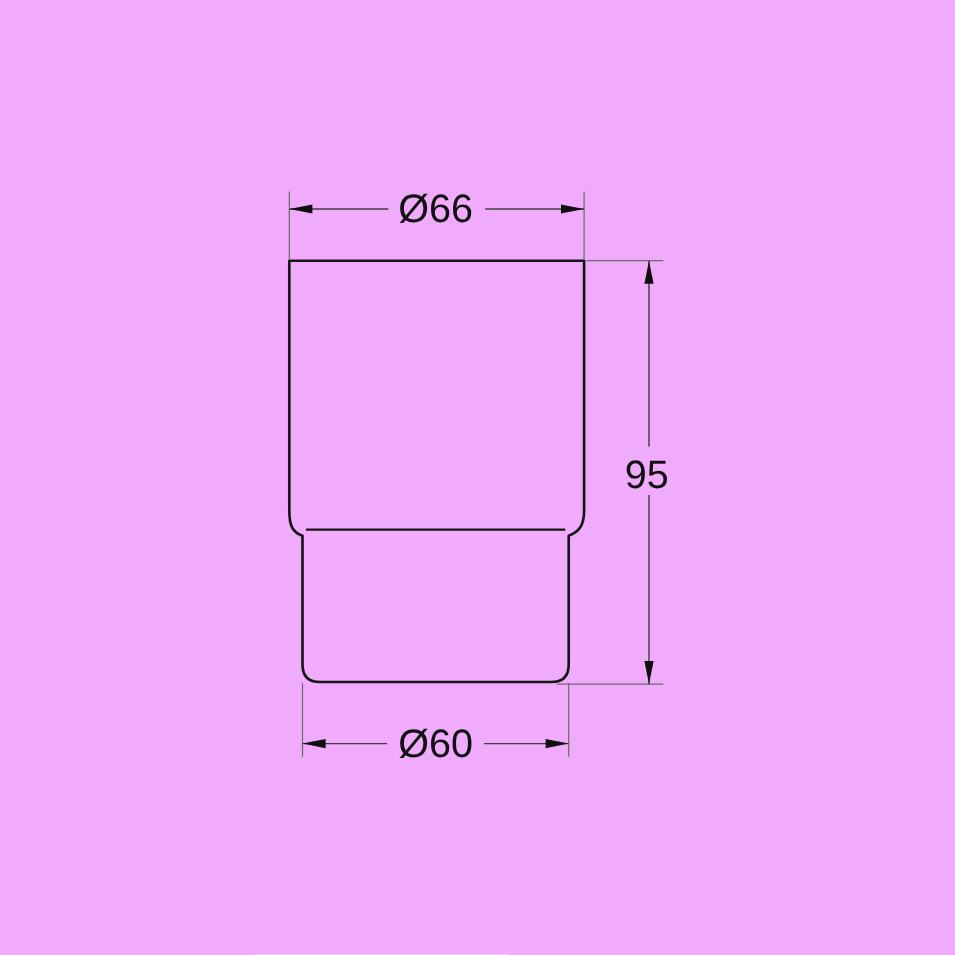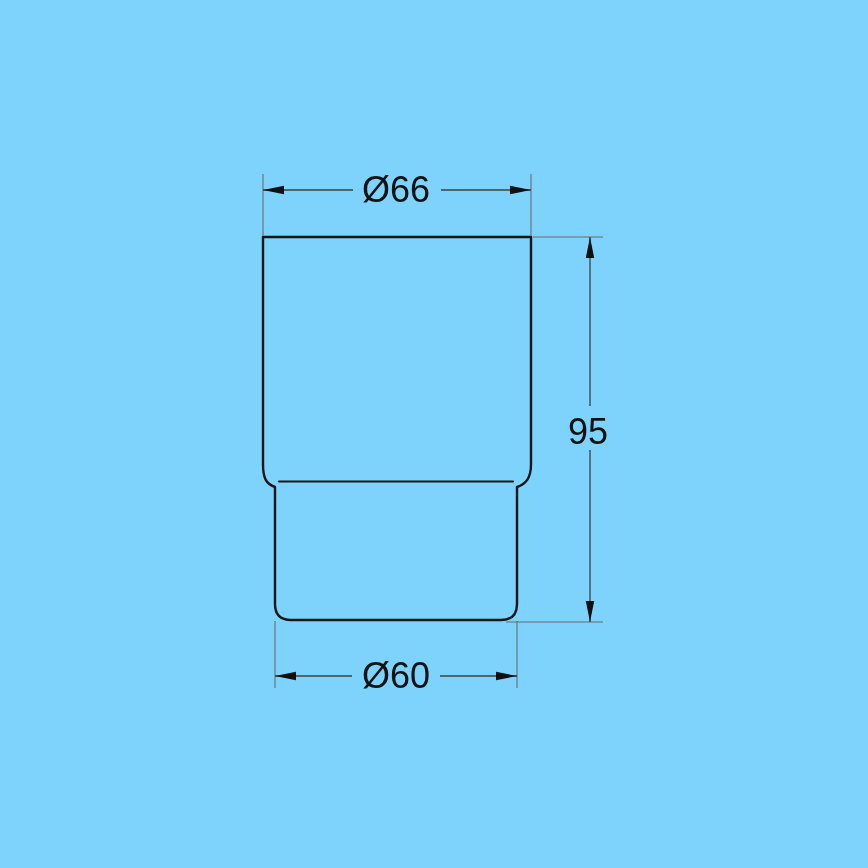--- a/index.html
+++ b/index.html
@@ -5,21 +5,21 @@
   html, body {
     margin: 0;
     padding: 0;
     background: #ffffff;
     font-family: "Liberation Sans", sans-serif;
   }
   .stage {
     position: relative;
     width: 868px;
     height: 868px;
-    background: #7dd3fc;
+    background: #f0abfc;
     overflow: hidden;
   }
   svg { display: block; }
   .part-outline {
     fill: none;
     stroke-width: 2.4;
     stroke-linejoin: round;
     stroke-linecap: round;
   }
   .step-line {

